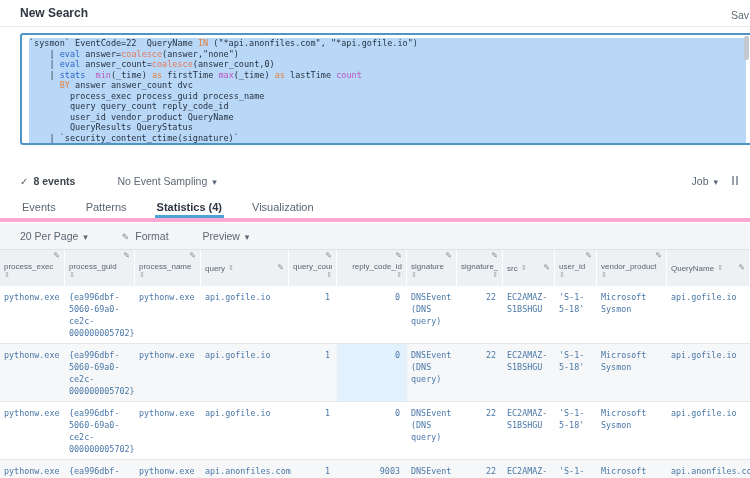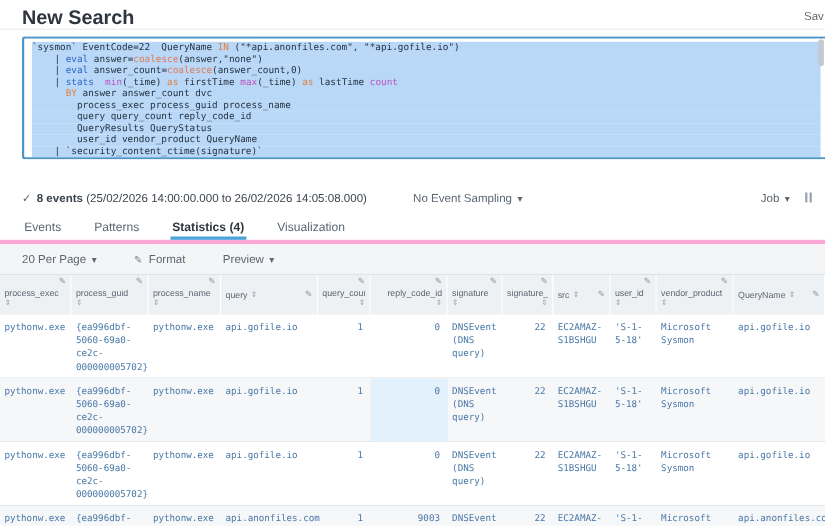--- a/index.html
+++ b/index.html
@@ -2,21 +2,21 @@
 <html><head>
 <meta charset="utf-8">
 <style>
   * { margin:0; padding:0; box-sizing:border-box; }
   html,body { width:750px; height:478px; overflow:hidden; background:#fff;
     font-family:"Liberation Sans", sans-serif; color:#3c444d; position:relative; }
 
   
   .page-header { position:absolute; top:0; left:0; right:0; height:27px;
     border-bottom:1px solid #e8eaec; background:#fff; }
-  .page-title { position:absolute; left:20px; top:6px; font-size:18px; font-weight:bold; color:#2f3640; }
+  .page-title { position:absolute; left:20px; top:6px; font-size:12px; font-weight:bold; color:#2f3640; }
   .save-link { position:absolute; right:1px; top:9px; font-size:10.5px; color:#5f6a72; white-space:nowrap; }
 
   
   .search-box { position:absolute; left:20px; top:33px; right:0; height:112px;
     border:2px solid #4f94c6; border-right:none; border-radius:3px 0 0 3px;
     background:#fff; padding:3px 4px 3px 7px; overflow:hidden; cursor:text; }
   .qline { font-family:"DejaVu Sans Mono", monospace; font-size:8.5px; line-height:10.5px;
     white-space:pre; color:#253342; }
   .qline.fullsel { background:#b9d7f7; }
   .qline .sel { background:#f9a8d4; }
@@ -83,32 +83,31 @@
 
 <div class="search-box" role="textbox">
   <div id="query-lines">
       <div class="qline fullsel"><span class="tok-d">`sysmon` EventCode=22  QueryName </span><span class="tok-k">IN</span><span class="tok-d"> ("*api.anonfiles.com", "*api.gofile.io")</span></div>
       <div class="qline fullsel"><span class="tok-d">    | </span><span class="tok-c">eval</span><span class="tok-d"> answer=</span><span class="tok-f">coalesce</span><span class="tok-d">(answer,"none")</span></div>
       <div class="qline fullsel"><span class="tok-d">    | </span><span class="tok-c">eval</span><span class="tok-d"> answer_count=</span><span class="tok-f">coalesce</span><span class="tok-d">(answer_count,0)</span></div>
       <div class="qline fullsel"><span class="tok-d">    | </span><span class="tok-c">stats</span><span class="tok-d">  </span><span class="tok-m">min</span><span class="tok-d">(_time) </span><span class="tok-k">as</span><span class="tok-d"> firstTime </span><span class="tok-m">max</span><span class="tok-d">(_time) </span><span class="tok-k">as</span><span class="tok-d"> lastTime </span><span class="tok-m">count</span></div>
       <div class="qline fullsel"><span class="tok-d">      </span><span class="tok-k">BY</span><span class="tok-d"> answer answer_count dvc</span></div>
       <div class="qline fullsel"><span class="tok-d">        process_exec process_guid process_name</span></div>
       <div class="qline fullsel"><span class="tok-d">        query query_count reply_code_id</span></div>
+      <div class="qline fullsel"><span class="tok-d">        user_id vendor_product QueryName</span></div>
       <div class="qline fullsel"><span class="tok-d">        QueryResults QueryStatus</span></div>
-      <div class="qline fullsel"><span class="tok-d">        user_id vendor_product QueryName</span></div>
       <div class="qline fullsel"><span class="tok-d">    | `security_content_ctime(signature)`</span></div>
       <div class="qline"><span class="sel"><span class="tok-d">    | `security_content_ctime(lastTime)`</span></span></div>
     </div>
   <div class="scroll-thumb"></div>
 </div>
 
 <div class="job-bar">
   <span class="check-icon">✓</span>
   <span class="evt-bold">8 events</span>
-  <span class="evt-range">(25/02/2026 14:00:00.000 to 26/02/2026 14:05:08.000)</span>
   <span class="sampling">
     <span>No Event Sampling</span>
     <span class="caret">▾</span>
   </span>
   <span class="job-menu">
     <span>Job</span>
     <span class="caret">▾</span>
   </span>
   <span class="pause-btn"><i></i><i></i></span>
 </div>

